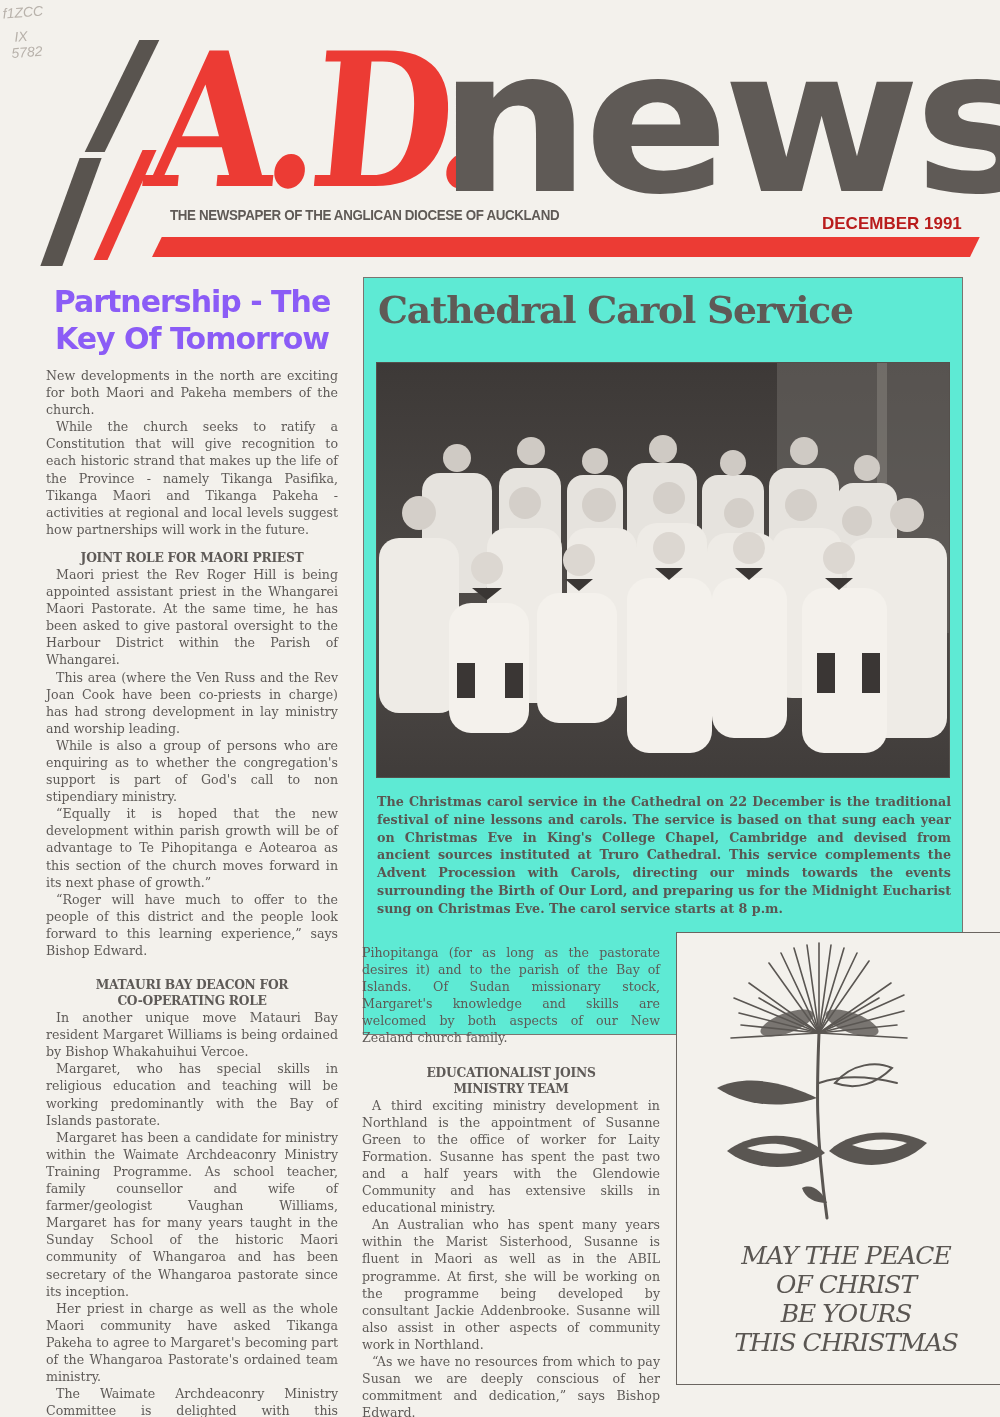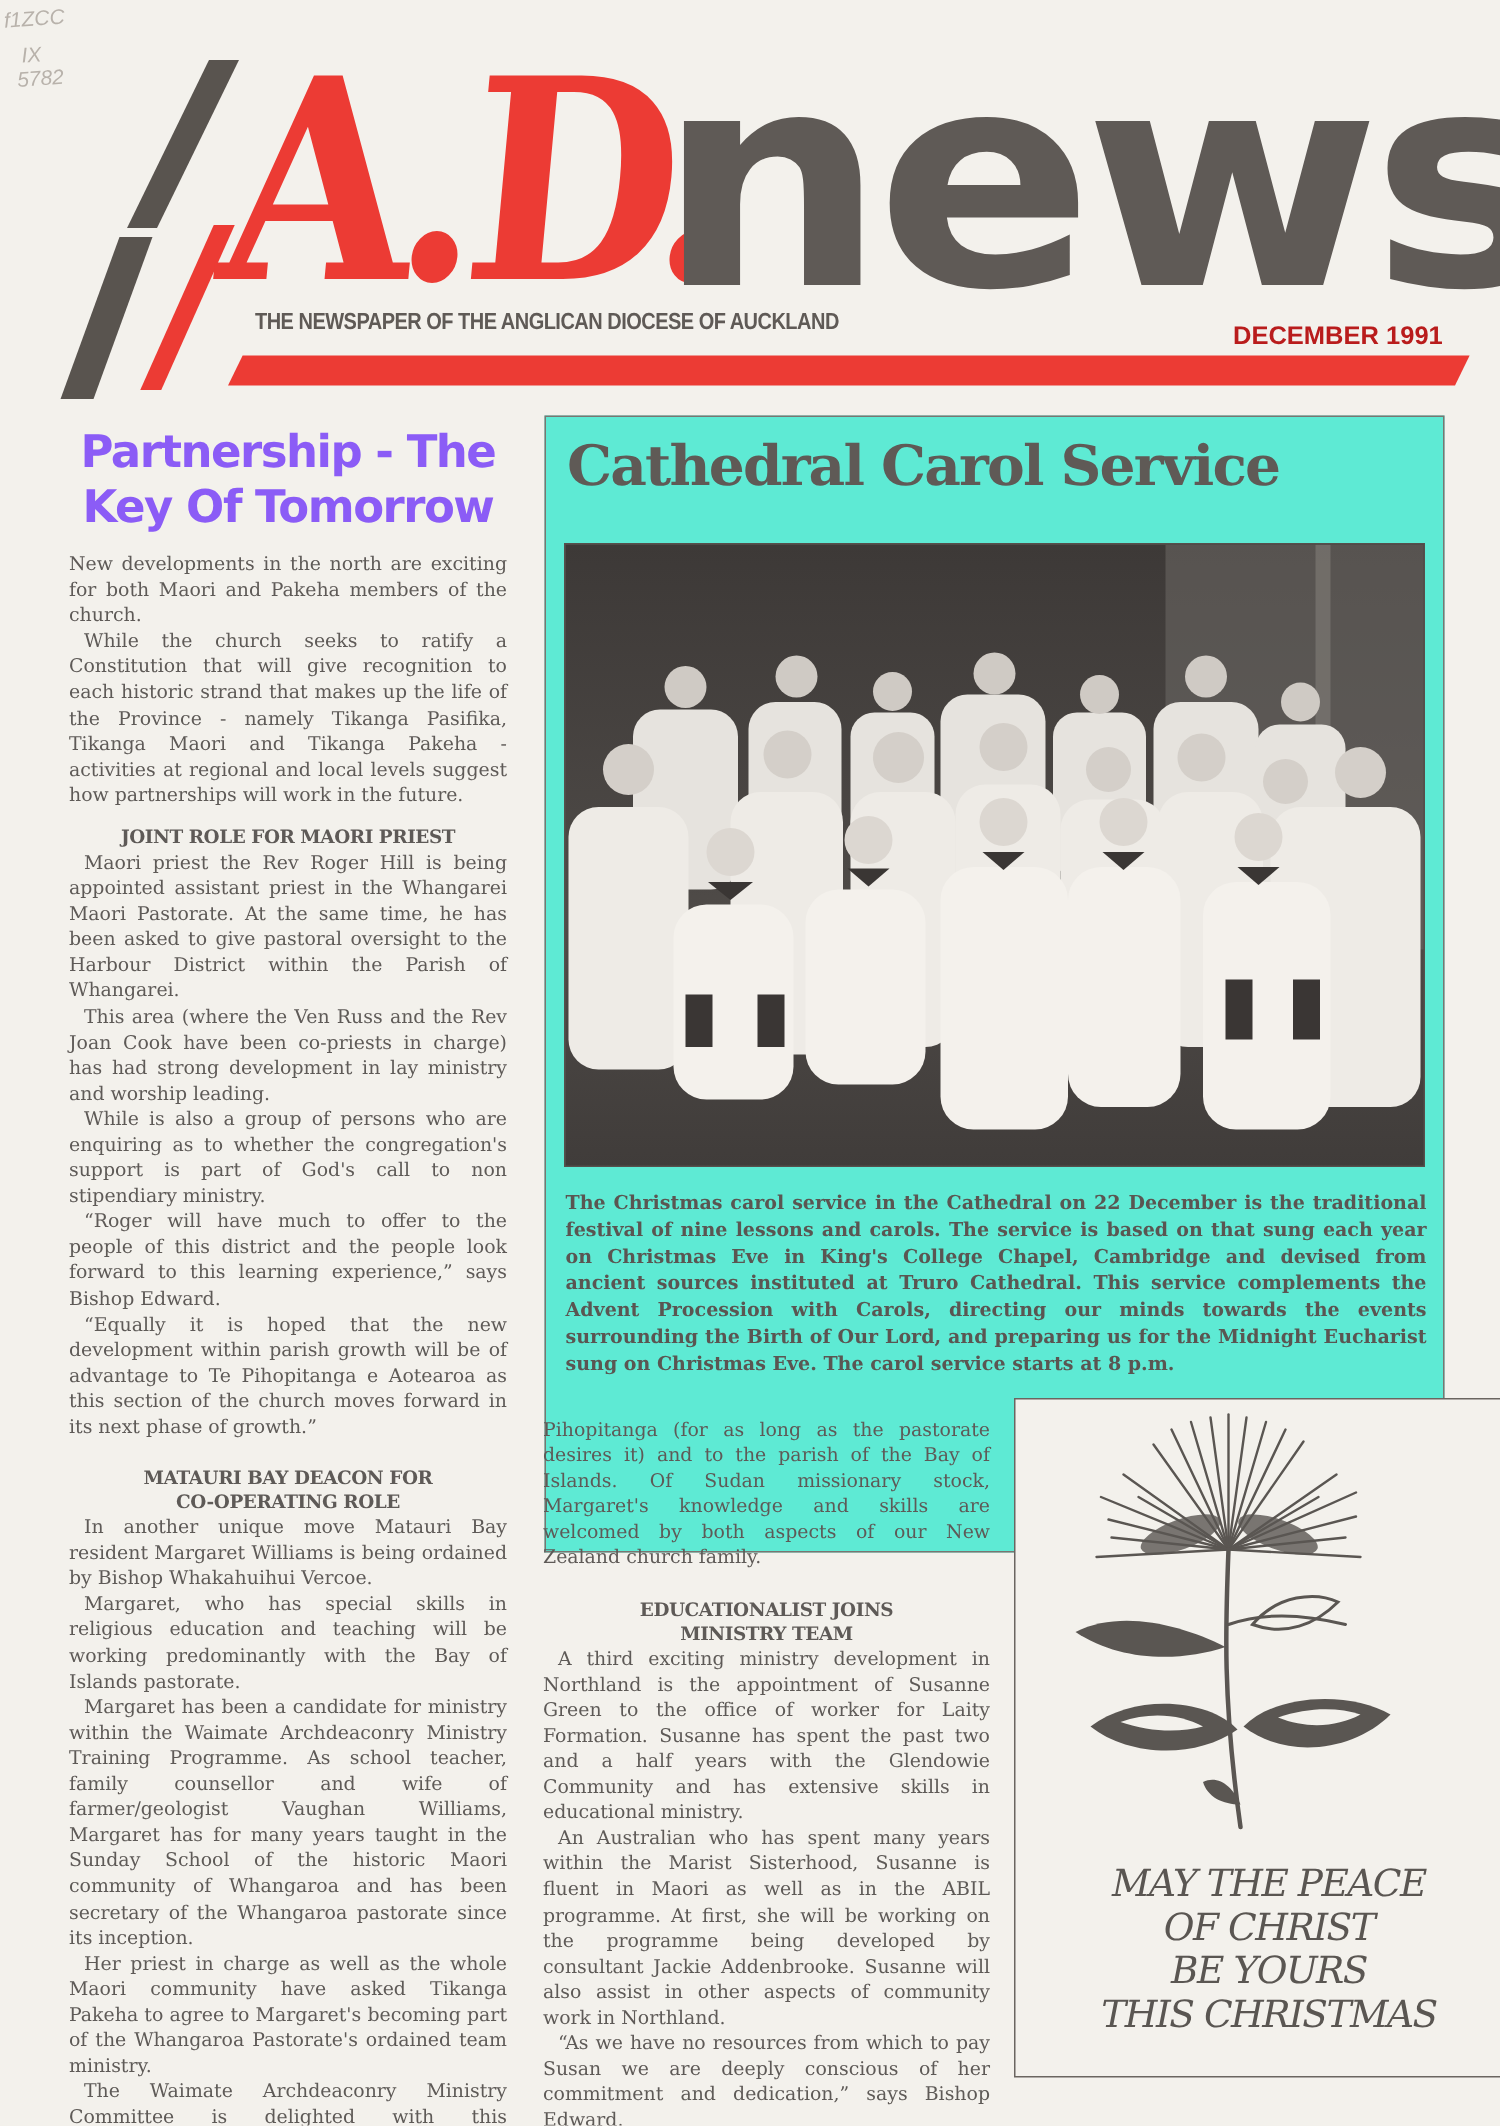--- a/index.html
+++ b/index.html
@@ -71,22 +71,22 @@
 
 <div class="col" style="left:46px;top:283px;width:292px;">
   <div class="headline">Partnership - The Key Of Tomorrow</div>
   <p class="noindent">New developments in the north are exciting for both Maori and Pakeha members of the church.</p>
   <p>While the church seeks to ratify a Constitution that will give recognition to each historic strand that makes up the life of the Province - namely Tikanga Pasifika, Tikanga Maori and Tikanga Pakeha - activities at regional and local levels suggest how partnerships will work in the future.</p>
 
   <h3 style="margin-top:12px">JOINT ROLE FOR MAORI PRIEST</h3>
   <p>Maori priest the Rev Roger Hill is being appointed assistant priest in the Whangarei Maori Pastorate. At the same time, he has been asked to give pastoral oversight to the Harbour District within the Parish of Whangarei.</p>
   <p>This area (where the Ven Russ and the Rev Joan Cook have been co-priests in charge) has had strong development in lay ministry and worship leading.</p>
   <p>While is also a group of persons who are enquiring as to whether the congregation's support is part of God's call to non stipendiary ministry.</p>
+  <p>“Equally it is hoped that the new development within parish growth will be of advantage to Te Pihopitanga e Aotearoa as this section of the church moves forward in its next phase of growth.”</p>
   <p>“Roger will have much to offer to the people of this district and the people look forward to this learning experience,” says Bishop Edward.</p>
-  <p>“Equally it is hoped that the new development within parish growth will be of advantage to Te Pihopitanga e Aotearoa as this section of the church moves forward in its next phase of growth.”</p>
 
   <h3 style="margin-top:18px;padding:0 40px;">MATAURI BAY DEACON FOR CO-OPERATING ROLE</h3>
   <p>In another unique move Matauri Bay resident Margaret Williams is being ordained by Bishop Whakahuihui Vercoe.</p>
   <p>Margaret, who has special skills in religious education and teaching will be working predominantly with the Bay of Islands pastorate.</p>
   <p>Margaret has been a candidate for ministry within the Waimate Archdeaconry Ministry Training Programme. As school teacher, family counsellor and wife of farmer/geologist Vaughan Williams, Margaret has for many years taught in the Sunday School of the historic Maori community of Whangaroa and has been secretary of the Whangaroa pastorate since its inception.</p>
   <p>Her priest in charge as well as the whole Maori community have asked Tikanga Pakeha to agree to Margaret's becoming part of the Whangaroa Pastorate's ordained team ministry.</p>
   <p>The Waimate Archdeaconry Ministry Committee is delighted with this development, recognising that Margaret will carry the double licence both to the pastorate from Te</p>
 </div>
 
 <div class="carol-box">

